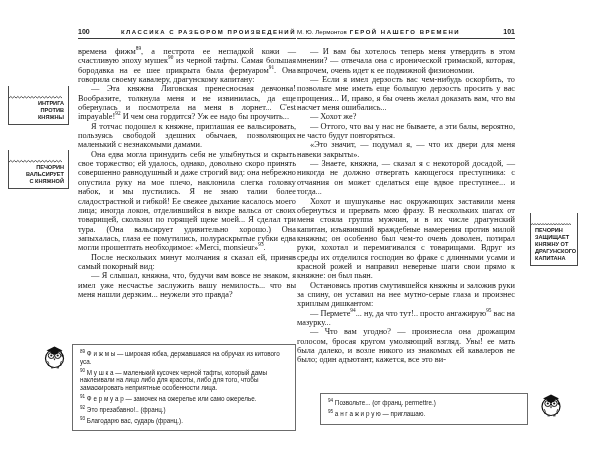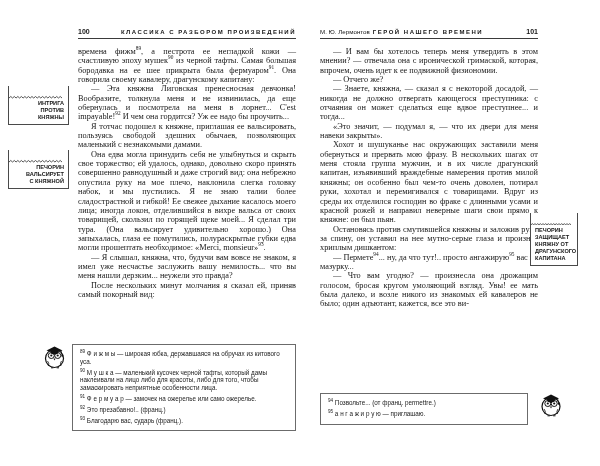--- a/index.html
+++ b/index.html
@@ -2,21 +2,21 @@
 <html><head>
 <meta charset="utf-8">
 <style>
   html,body{margin:0;padding:0;background:#fff;}
   #canvas{position:relative;width:600px;height:466px;background:#ffffff;overflow:hidden;
           font-family:"Liberation Serif","DejaVu Serif",serif;color:#161616;}
 
   
   .page{position:absolute;top:28px;width:218px;}
   .page-left{left:78px;}
-  .page-right{left:320px;}
+  .page-right{left:297px;}
 
   .hdr{display:flex;align-items:baseline;border-bottom:1px solid #3a3a3a;
        padding-bottom:3px;margin-bottom:8px;
        font-family:"Liberation Sans","DejaVu Sans",sans-serif;white-space:nowrap;}
   .hdr .pgnum{font-weight:bold;font-size:7px;}
   .hdr .run-title{font-weight:bold;font-size:6px;letter-spacing:1.5px;}
   .hdr .push-right{margin-left:auto;}
   .hdr .author{font-size:6.2px;margin-right:3px;}
 
   .body-text .para{margin:0;text-align:justify;font-size:8.3px;line-height:9.35px;}
@@ -55,36 +55,38 @@
   <div class="page page-left">
     <div class="hdr">
       <span class="pgnum">100</span>
       <span class="run-title push-right">КЛАССИКА С РАЗБОРОМ ПРОИЗВЕДЕНИЙ</span>
     </div>
     <div class="body-text">
         <p class="para">времена фижм<sup>89</sup>, а пестрота ее негладкой кожи — счастливую эпоху мушек<sup>90</sup> из черной тафты. Самая большая бородавка на ее шее прикрыта была фермуаром<sup>91</sup>. Она говорила своему кавалеру, драгунскому капитану:</p>
         <p class="para ind">— Эта княжна Лиговская пренесносная девчонка! Вообразите, толкнула меня и не извинилась, да еще обернулась и посмотрела на меня в лорнет... C'est impayable!<sup>92</sup> И чем она гордится? Уж ее надо бы проучить...</p>
         <p class="para ind">Я тотчас подошел к княжне, приглашая ее вальсировать, пользуясь свободой здешних обычаев, позволяющих маленький с незнакомыми дамами.</p>
         <p class="para ind">Она едва могла принудить себя не улыбнуться и скрыть свое торжество; ей удалось, однако, довольно скоро принять совершенно равнодушный и даже строгий вид: она небрежно опустила руку на мое плечо, наклонила слегка головку набок, и мы пустились. Я не знаю талии более сладострастной и гибкой! Ее свежее дыхание касалось моего лица; иногда локон, отделившийся в вихре вальса от своих товарищей, скользил по горящей щеке моей... Я сделал три тура. (Она вальсирует удивительно хорошо.) Она запыхалась, глаза ее помутились, полураскрытые губки едва могли прошептать необходимое: «Merci, monsieur»<sup>93</sup>.</p>
+        <p class="para ind">После нескольких минут молчания я сказал ей, приняв самый покорный вид:</p>
         <p class="para ind">— Я слышал, княжна, что, будучи вам вовсе не знаком, я имел уже несчастье заслужить вашу немилость... что вы меня нашли дерзким... неужели это правда?</p>
-        <p class="para ind">После нескольких минут молчания я сказал ей, приняв самый покорный вид:</p>
       </div>
   </div>
 
   <div class="page page-right">
     <div class="hdr">
       <span class="author">М. Ю. Лермонтов</span>
       <span class="run-title">ГЕРОЙ НАШЕГО ВРЕМЕНИ</span>
       <span class="pgnum push-right">101</span>
     </div>
     <div class="body-text">
         <p class="para ind">— И вам бы хотелось теперь меня утвердить в этом мнении? — отвечала она с иронической гримаской, которая, впрочем, очень идет к ее подвижной физиономии.</p>
-        <p class="para ind">— Отчего же?</p>
+        <p class="para ind">— Если я имел дерзость вас чем-нибудь оскорбить, то позвольте мне иметь еще большую дерзость просить у вас прощения... И, право, я бы очень желал доказать вам, что вы насчет меня ошибались...</p>
+        <p class="para ind">— Хохот же?</p>
+        <p class="para ind">— Оттого, что вы у нас не бываете, а эти балы, вероятно, не часто будут повторяться.</p>
+        <p class="para ind">«Это значит, — подумал я, — что их двери для меня навеки закрыты».</p>
         <p class="para ind">— Знаете, княжна, — сказал я с некоторой досадой, — никогда не должно отвергать кающегося преступника: с отчаяния он может сделаться еще вдвое преступнее... и тогда...</p>
-        <p class="para ind">«Это значит, — подумал я, — что их двери для меня навеки закрыты».</p>
         <p class="para ind">Хохот и шушуканье нас окружающих заставили меня обернуться и прервать мою фразу. В нескольких шагах от меня стояла группа мужчин, и в их числе драгунский капитан, изъявивший враждебные намерения против милой княжны; он особенно был чем-то очень доволен, потирал руки, хохотал и перемигивался с товарищами. Вдруг из среды их отделился господин во фраке с длинными усами и красной рожей и направил неверные шаги свои прямо к княжне: он был пьян.</p>
         <p class="para ind">Остановясь против смутившейся княжны и заложив руки за спину, он уставил на нее мутно-серые глаза и произнес хриплым дишкантом:</p>
         <p class="para ind">— Пермете<sup>94</sup>... ну, да что тут!.. просто ангажирую<sup>95</sup> вас на мазурку...</p>
         <p class="para ind">— Что вам угодно? — произнесла она дрожащим голосом, бросая кругом умоляющий взгляд. Увы! ее мать была далеко, и возле никого из знакомых ей кавалеров не было; один адъютант, кажется, все это ви-</p>
       </div>
   </div>
 
   <div class="tab tab-1">
     <svg class="zz" viewBox="0 0 60 5" preserveAspectRatio="none">
       <path d="M0 4 Q2 1 4 4 Q6 1 8 4 Q10 1 12 4 Q14 1 16 4 Q18 1 20 4 Q22 1 24 4 Q26 1 28 4 Q30 1 32 4 Q34 1 36 4 Q38 1 40 4 Q42 1 44 4 Q46 1 48 4 Q50 1 52 4 Q54 1 56 4 Q58 1 60 4" fill="none" stroke="#4a4a4a" stroke-width="1"></path>

